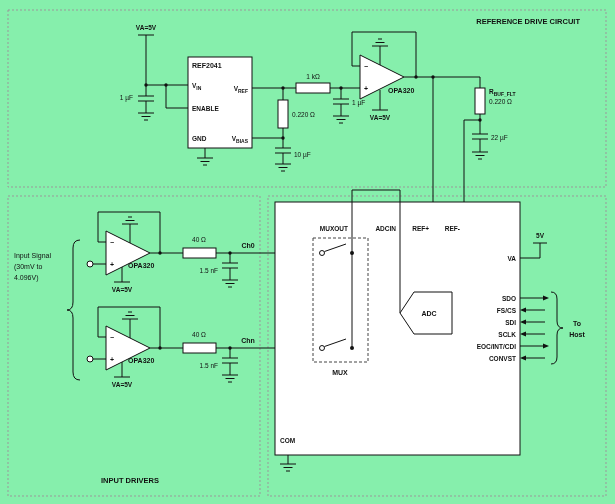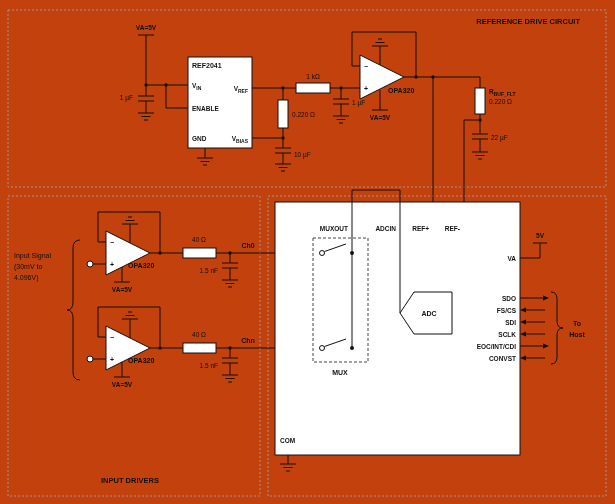--- a/index.html
+++ b/index.html
@@ -1,16 +1,16 @@
 <!DOCTYPE html>
 <html><head>
 <meta charset="utf-8">
 <style>
   html,body{margin:0;padding:0;background:#fff;}
-  .stage{width:615px;height:504px;position:relative;background:#c2410c;}
+  .stage{width:615px;height:504px;position:relative;background:#86efac;}
   svg{display:block;}
   svg text{font-family:"Liberation Sans", sans-serif;fill:#111;}
   .title{font-size:7.5px;font-weight:bold;}
   .pin{font-size:6.5px;font-weight:bold;}
   .name{font-size:7px;font-weight:bold;}
   .val{font-size:6.5px;}
   .sig{font-size:7px;}
   .sub{font-size:5px;}
   .w{stroke:#111;stroke-width:1;fill:none;}
   .comp{stroke:#111;stroke-width:1;fill:#fff;}

